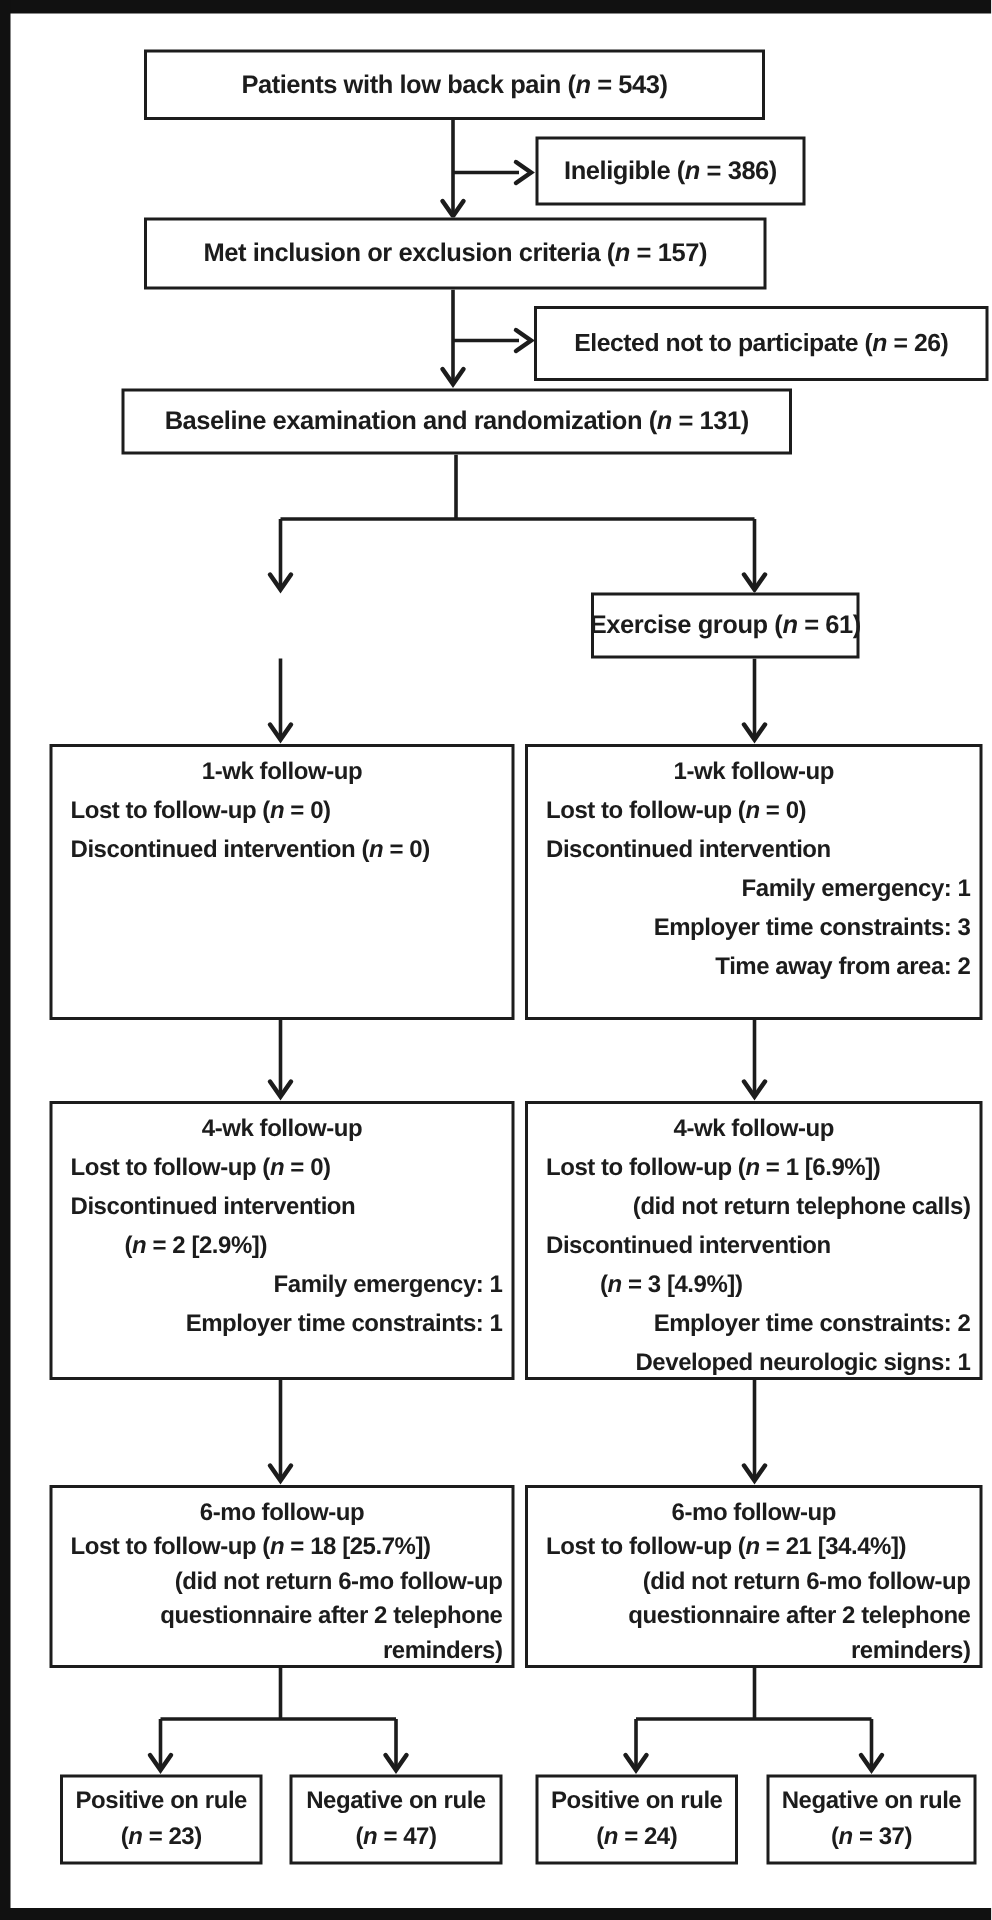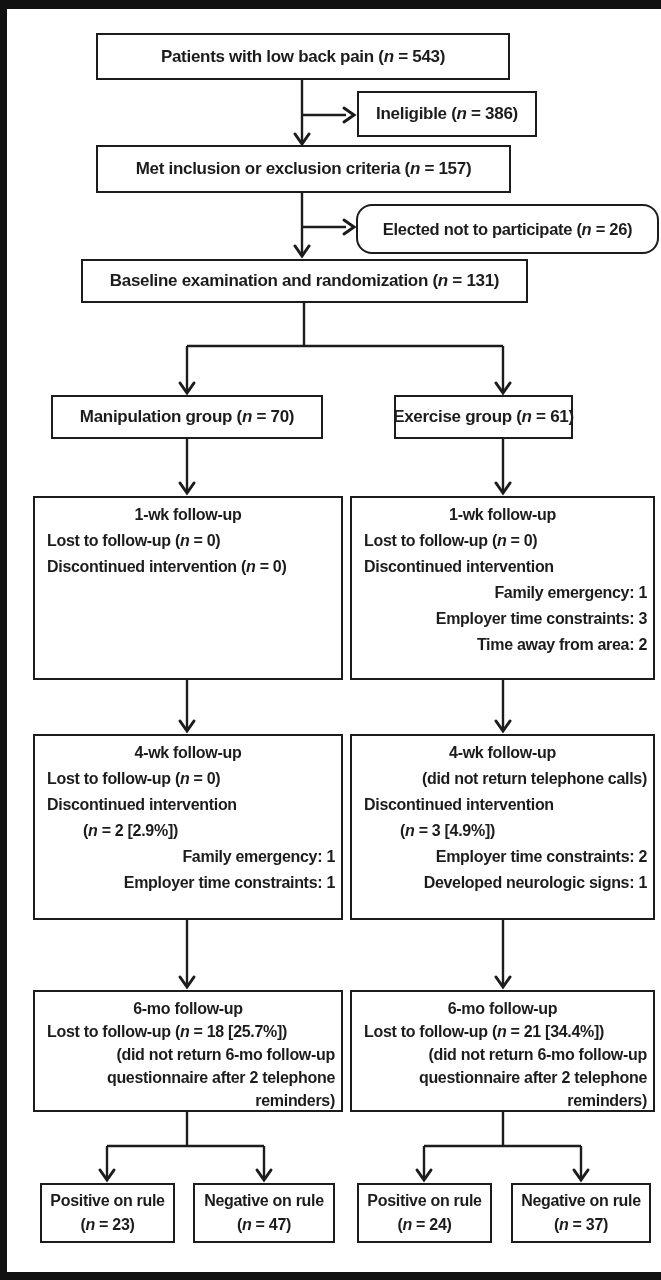--- a/index.html
+++ b/index.html
@@ -6,21 +6,21 @@
   body{width:661px;font-family:"Liberation Sans",sans-serif;}
   .figure{position:relative;width:661px;height:1280px;background:#ffffff;overflow:hidden;
           color:#1c1c1c;font-weight:700;letter-spacing:-0.3px;}
   .bar{position:absolute;background:#111111;}
   .bar-top{left:0;top:0;width:661px;height:9px;}
   .bar-left{left:0;top:0;width:7px;height:1280px;}
   .bar-bottom{left:0;top:1272px;width:661px;height:8px;}
   .box{position:absolute;background:#ffffff;border:2px solid #1c1c1c;box-sizing:border-box;}
   .single{display:flex;align-items:center;justify-content:center;text-align:left;
           font-size:17px;white-space:nowrap;}
-  .single.small-font{font-size:16.5px;border-radius:16px;}
+  .single.small-font{font-size:16.5px;}
   .big{font-size:16px;padding:4px 6px 2px 6px;}
   .big .box-title{text-align:center;line-height:26px;}
   .big .line{line-height:26px;white-space:nowrap;}
   .big.tight .box-title,.big.tight .line{line-height:23px;}
   .big.tight{padding-top:5px;}
   .i0{padding-left:6px;}
   .i1{padding-left:26px;text-align:right;}
   .i2{padding-left:42px;}
   .outcome{display:flex;flex-direction:column;justify-content:center;
            text-align:center;font-size:16px;line-height:24px;white-space:nowrap;}
@@ -98,23 +98,20 @@
   </div>
 
   <div class="box single small-font" style="left:356px;top:204px;width:303px;height:50px;">
     <span>Elected not to participate (<i>n</i> = 26)</span>
   </div>
 
   <div class="box single" style="left:81px;top:259px;width:447px;height:44px;">
     <span>Baseline examination and randomization (<i>n</i> = 131)</span>
   </div>
 
-  <div class="box single" style="left:51px;top:395px;width:272px;height:44px;">
-    <span>Manipulation group (<i>n</i> = 70)</span>
-  </div>
 
   <div class="box single" style="left:394px;top:395px;width:179px;height:44px;">
     <span>Exercise group (<i>n</i> = 61)</span>
   </div>
 
   <div class="box big" style="left:33px;top:496px;width:310px;height:184px;">
     <div class="box-title">1-wk follow-up</div>
     <div class="line i0">Lost to follow-up (<i>n</i> = 0)</div>
     <div class="line i0">Discontinued intervention (<i>n</i> = 0)</div>
   </div>
@@ -132,20 +129,21 @@
     <div class="box-title">4-wk follow-up</div>
     <div class="line i0">Lost to follow-up (<i>n</i> = 0)</div>
     <div class="line i0">Discontinued intervention</div>
     <div class="line i2">(<i>n</i> = 2 [2.9%])</div>
     <div class="line i1">Family emergency: 1</div>
     <div class="line i1">Employer time constraints: 1</div>
   </div>
 
   <div class="box big" style="left:350px;top:734px;width:305px;height:186px;">
     <div class="box-title">4-wk follow-up</div>
+    <div class="line i0">Lost to follow-up (<i>n</i> = 1 [6.9%])</div>
     <div class="line i1">(did not return telephone calls)</div>
     <div class="line i0">Discontinued intervention</div>
     <div class="line i2">(<i>n</i> = 3 [4.9%])</div>
     <div class="line i1">Employer time constraints: 2</div>
     <div class="line i1">Developed neurologic signs: 1</div>
   </div>
 
   <div class="box big tight" style="left:33px;top:990px;width:310px;height:122px;">
     <div class="box-title">6-mo follow-up</div>
     <div class="line i0">Lost to follow-up (<i>n</i> = 18 [25.7%])</div>

